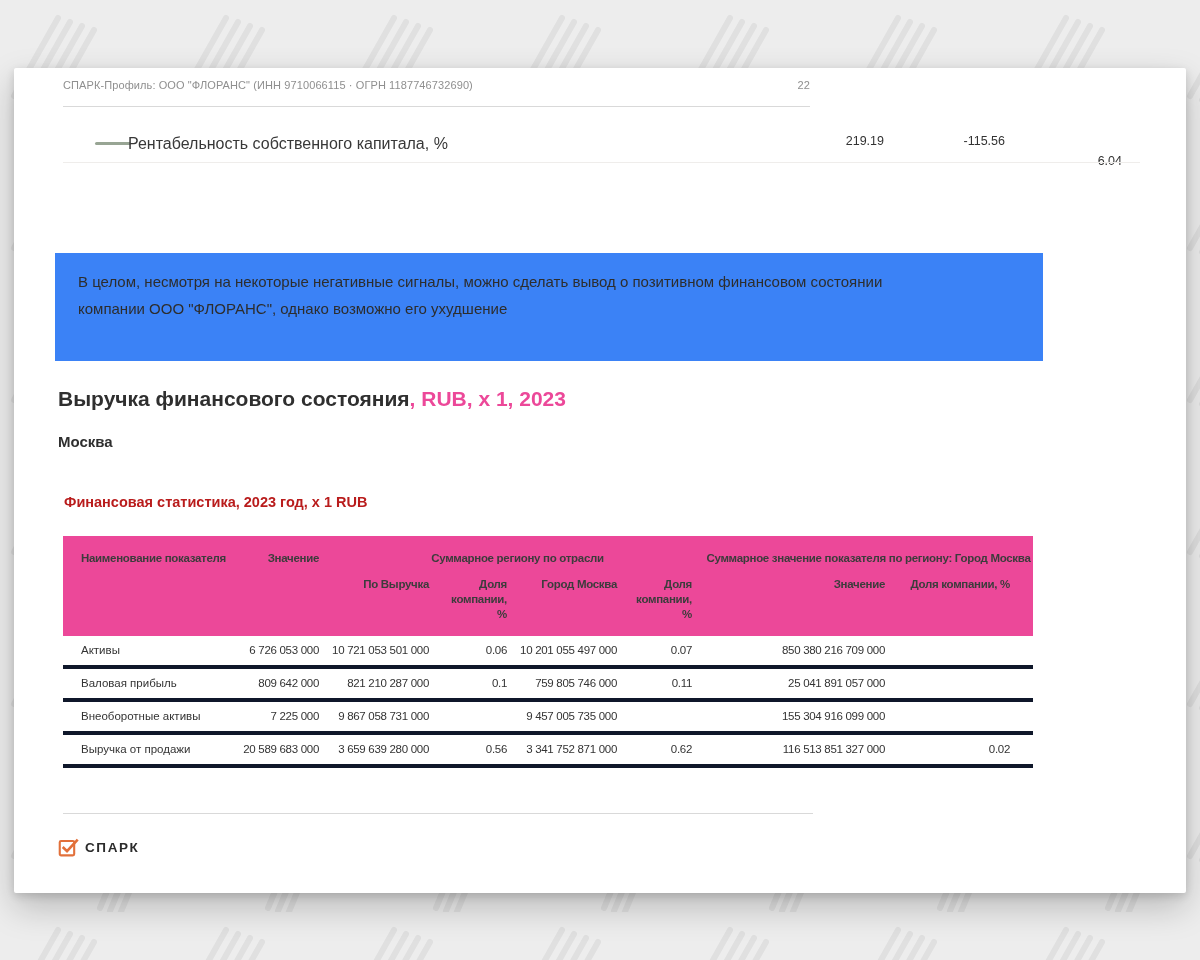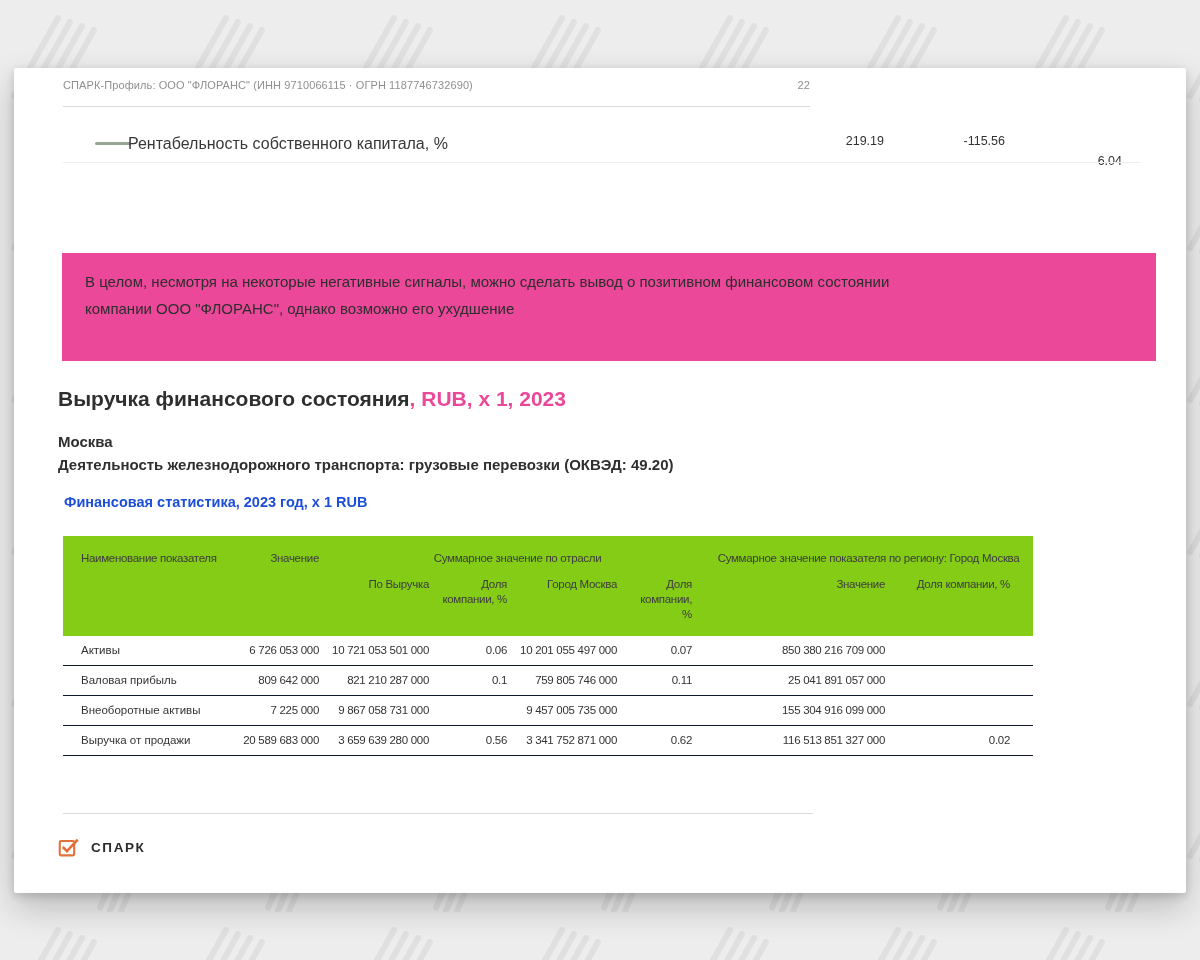--- a/index.html
+++ b/index.html
@@ -30,57 +30,57 @@
   .legend-dash { position:absolute; left:81px; top:74px; width:36px; height:3px;
     background:#98a594; border-radius:2px; }
   .legend-label { position:absolute; left:114px; top:67px; font-size:16px; color:#383838; }
   .metric-val { position:absolute; top:66px; width:110px; text-align:right;
     font-size:12.5px; color:#333; }
   .metric-val.v0 { left:760px; } .metric-val.v1 { left:881px; } .metric-val.v2 { left:998px;margin-top:20px; }
   .legend-rule { position:absolute; left:49px; top:94px; width:1077px;
     border-top:1px solid #efedeb; }
 
   
-  .callout { position:absolute; left:48px; top:185px; width:1094px; height:108px;
-    background:#ec4899; }
+  .callout { position:absolute; left:41px; top:185px; width:988px; height:108px;
+    background:#3b82f6; }
   .callout-text { position:absolute; left:23px; top:15px; width:825px;
     font-size:15px; line-height:27px; color:#2d2d2d; }
 
   
   .sec-title { position:absolute; left:44px; top:319px; font-size:21px; color:#2f2f2f; }
   .sec-title .b { font-weight:bold; }
   .sec-title .r { font-weight:bold; color:#ec4899; }
   .sec-region  { position:absolute; left:44px; top:365px; font-size:15px; font-weight:bold; color:#2f2f2f; }
   .sec-industry{ position:absolute; left:44px; top:388px; font-size:15px; font-weight:bold; color:#2f2f2f; }
-  .table-title { position:absolute; left:50px; top:426px; font-size:14.5px; font-weight:bold; color:#1d4ed8; }
+  .table-title { position:absolute; left:50px; top:426px; font-size:14.5px; font-weight:bold; color:#b91c1c; }
 
   
   table.fin { position:absolute; left:49px; top:468px; width:970px;
     border-collapse:collapse; table-layout:fixed;
     font-size:11.5px; letter-spacing:-0.3px; }
   table.fin col.c1{width:180px;} table.fin col.c2{width:88px;}
   table.fin col.c3{width:110px;} table.fin col.c4{width:78px;}
   table.fin col.c5{width:110px;} table.fin col.c6{width:75px;}
   table.fin col.c7{width:193px;} table.fin col.c8{width:136px;}
-  table.fin thead th { background:#84cc16; font-weight:normal; color:#3c3c3c;
+  table.fin thead th { background:#ec4899; font-weight:bold; color:#3c3c3c;
     vertical-align:top; line-height:15px; }
   table.fin thead tr.h1 th { padding:15px 12px 5px 0; text-align:right; }
   table.fin thead tr.h1 th.name { text-align:left; padding-left:18px; }
   table.fin thead tr.h1 th.grp { text-align:center; padding-right:0; }
   table.fin thead tr.h2 th { padding:6px 12px 14px 0; text-align:right; }
   table.fin thead tr.h2 th:last-child { padding-right:23px; }
   table.fin tbody td { padding:8px 12px 8px 0; text-align:right; line-height:13px;
-    color:#333; border-bottom:1px solid #0f172a; white-space:nowrap; }
+    color:#333; border-bottom:4px solid #0f172a; white-space:nowrap; }
   table.fin tbody td.name { text-align:left; padding-left:18px; letter-spacing:0; }
   table.fin tbody td:last-child { padding-right:23px; }
 
   
   .footer-rule { position:absolute; left:49px; top:745px; width:750px;
     border-top:1px solid #d9d9d9; }
-  .brand { position:absolute; left:44px; top:769px; display:flex; align-items:center;gap:6px; }
+  .brand { position:absolute; left:44px; top:769px; display:flex; align-items:center; }
   .brand-text { font-size:13.5px; font-weight:bold; letter-spacing:1.6px;
     color:#2b2b2b; margin-left:6px; }
 </style>
 </head>
 <body>
 
 <svg class="bg-svg" width="1200" height="960" aria-hidden="true">
   <defs>
     <pattern id="wm" width="168" height="152" patternUnits="userSpaceOnUse">
       <g fill="none" stroke="#e0e0e0" stroke-width="6" stroke-linecap="round">
@@ -114,39 +114,38 @@
   <div class="legend-rule"></div>
 
   <div class="callout">
     <div class="callout-text">В целом, несмотря на некоторые негативные сигналы, можно сделать вывод о позитивном финансовом состоянии компании ООО "ФЛОРАНС", однако возможно его ухудшение</div>
   </div>
 
   <div class="sec-title">
     <span class="b">Выручка финансового состояния</span><span class="r">, RUB, x 1, 2023</span>
   </div>
   <div class="sec-region">Москва</div>
-  <div class="sec-industry">Деятельность железнодорожного транспорта: грузовые перевозки (ОКВЭД: 49.20)</div>
   <div class="table-title">Финансовая статистика, 2023 год, х 1 RUB</div>
 
   <table class="fin">
     <colgroup>
       <col class="c1">
         <col class="c2">
         <col class="c3">
         <col class="c4">
       <col class="c5">
         <col class="c6">
         <col class="c7">
         <col class="c8">
     </colgroup>
     <thead>
       <tr class="h1">
         <th class="name" rowspan="2">Наименование показателя</th>
         <th rowspan="2">Значение</th>
-        <th class="grp" colspan="4">Суммарное значение по отрасли</th>
+        <th class="grp" colspan="4">Суммарное региону по отрасли</th>
         <th class="grp" colspan="2">Суммарное значение показателя по региону: Город Москва</th>
       </tr>
       <tr class="h2">
         <th>По Выручка</th>
         <th>Доля компании, %</th>
         <th>Город Москва</th>
         <th>Доля компании, %</th>
         <th>Значение</th>
         <th>Доля компании, %</th>
       </tr>

